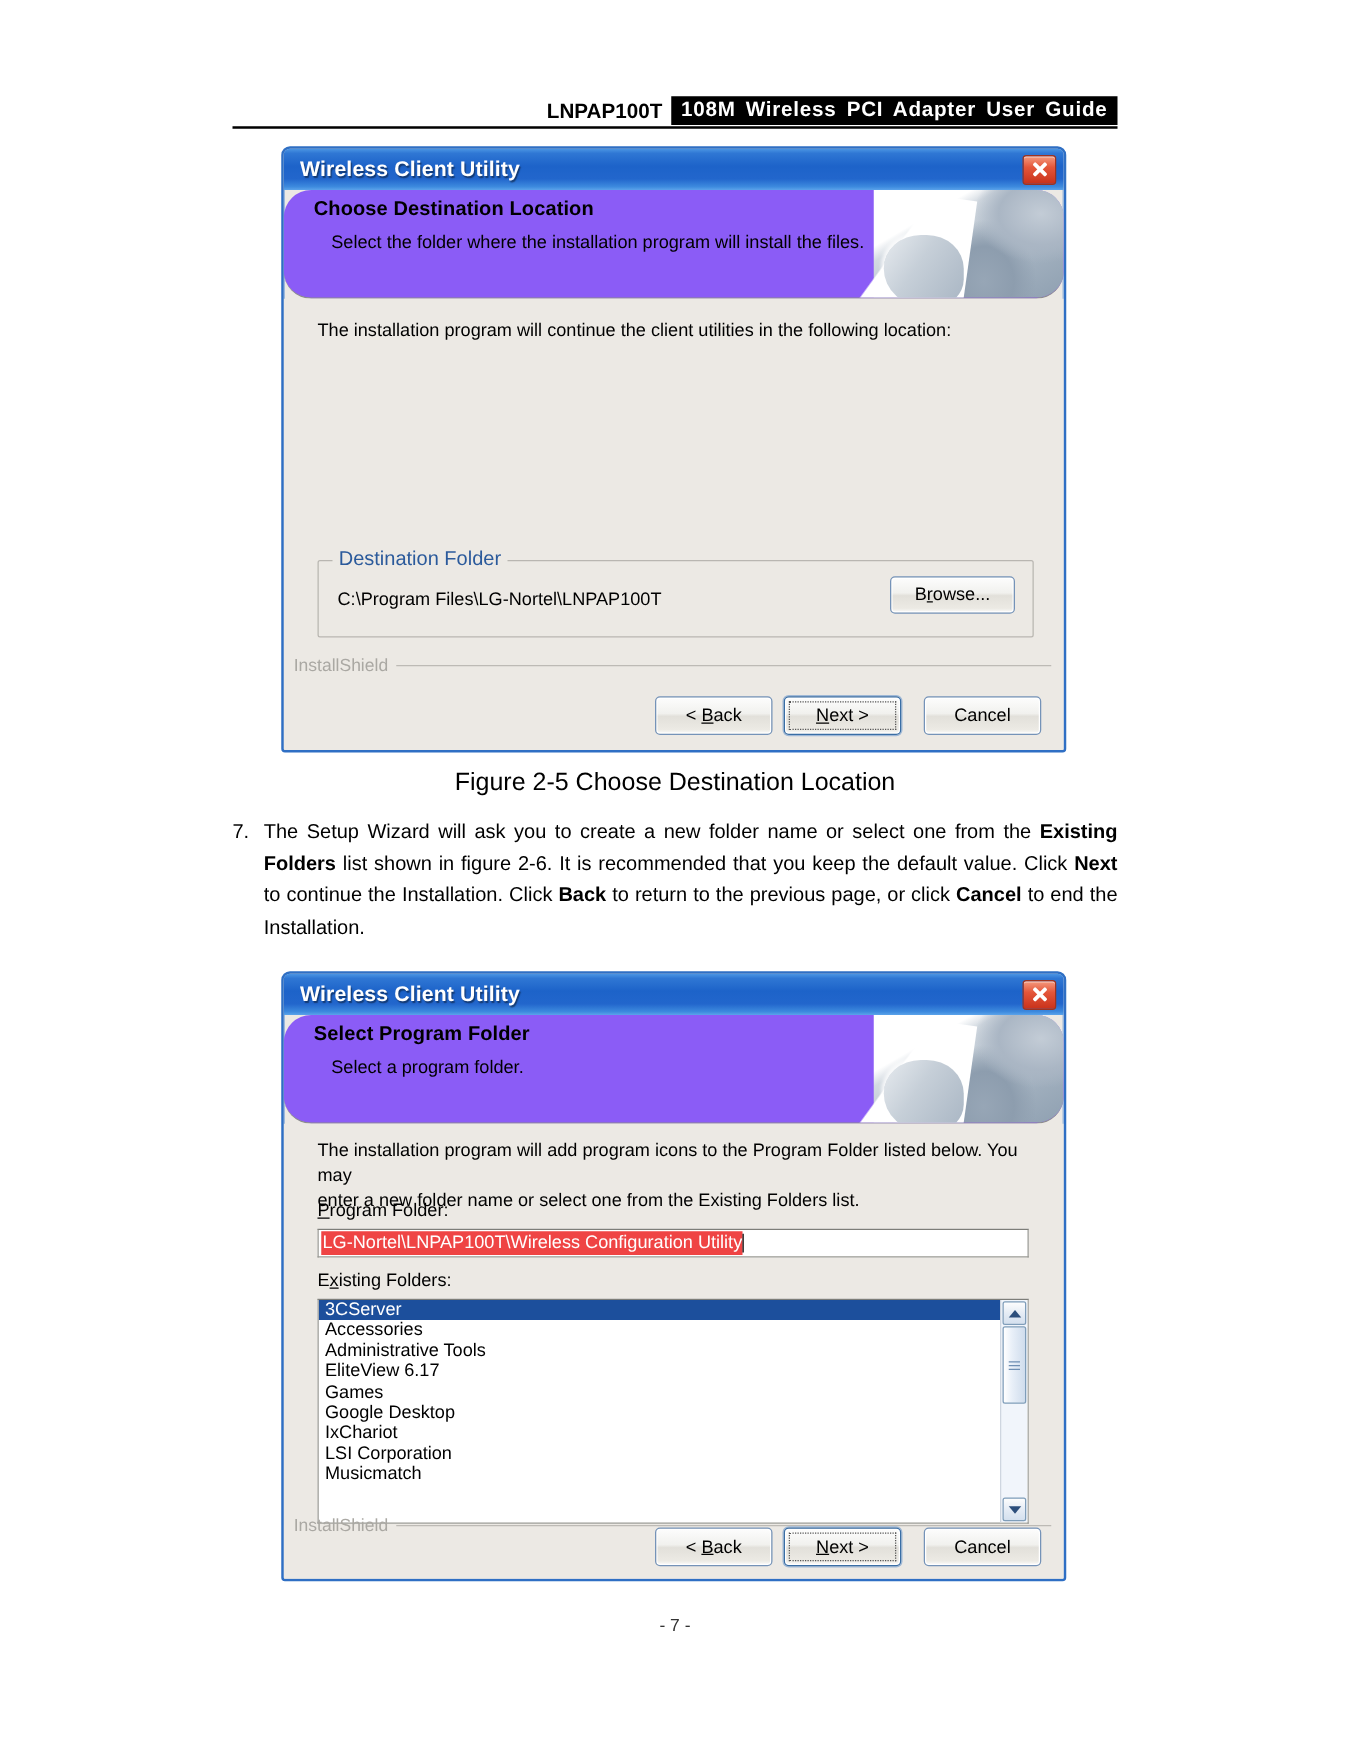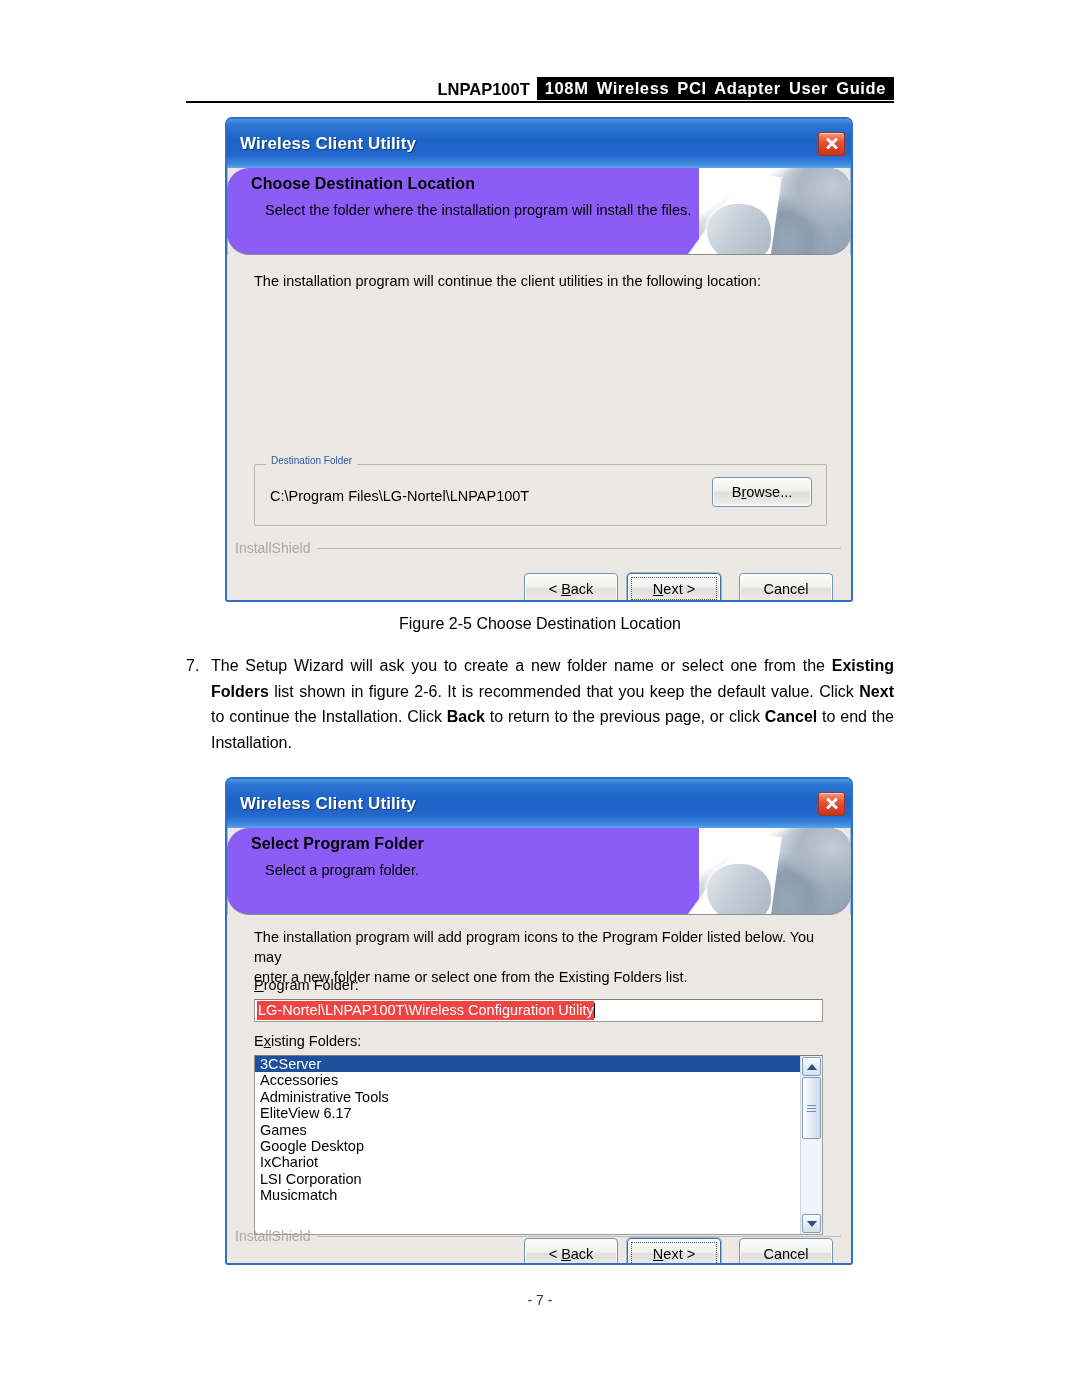--- a/index.html
+++ b/index.html
@@ -58,21 +58,21 @@
   .dialog {
     position: absolute;
     box-sizing: border-box;
     border: 2px solid #2f6fc4;
     border-radius: 7px 7px 3px 3px;
     background: #ece9e4;
     overflow: hidden;
     box-shadow: 0 0 0 1px #9db9dd inset;
   }
   .titlebar {
-    height: 49px;
+    height: 33px;
     background: linear-gradient(to bottom,
         #4b96e4 0%, #2f77d4 11%, #1d63c9 42%,
         #2266cc 73%, #3d8ade 92%, #5ba3ea 100%);
     border-radius: 4px 4px 0 0;
     display: flex;
     align-items: center;
     justify-content: space-between;
     padding: 0 6px 0 13px;
     position: relative;
   }
@@ -189,21 +189,21 @@
     border-top: 1px solid #b9b6b1;
     border-radius: 2px;
     box-shadow: 0 0 0 0 transparent;
   }
   .groupbox-legend {
     position: absolute;
     top: -10px;
     left: 11px;
     background: #ece9e4;
     padding: 0 5px;
-    font-size: 10px;
+    font-size: 16px;
     color: #2b5a9b;
   }
 
   
   .xpbtn {
     box-sizing: border-box;
     border: 1px solid #7593b8;
     border-radius: 4px;
     background: linear-gradient(to bottom, #fdfdfd 0%, #f1f1ee 44%, #e2e0da 52%, #eceae4 88%, #fbfbfa 100%);
     font-size: 14.5px;
@@ -337,21 +337,21 @@
     flex: 1;
     height: 1px;
     background: #bdbab5;
     margin-right: 10px;
   }
 
   
   .figcaption {
     position: absolute;
     text-align: center;
-    font-size: 16px;
+    font-size: 20px;
     color: #000;
     width: 100%;
   }
 
   
   .para {
     position: absolute;
     font-size: 16px;
     color: #000;
     line-height: 25.5px;

